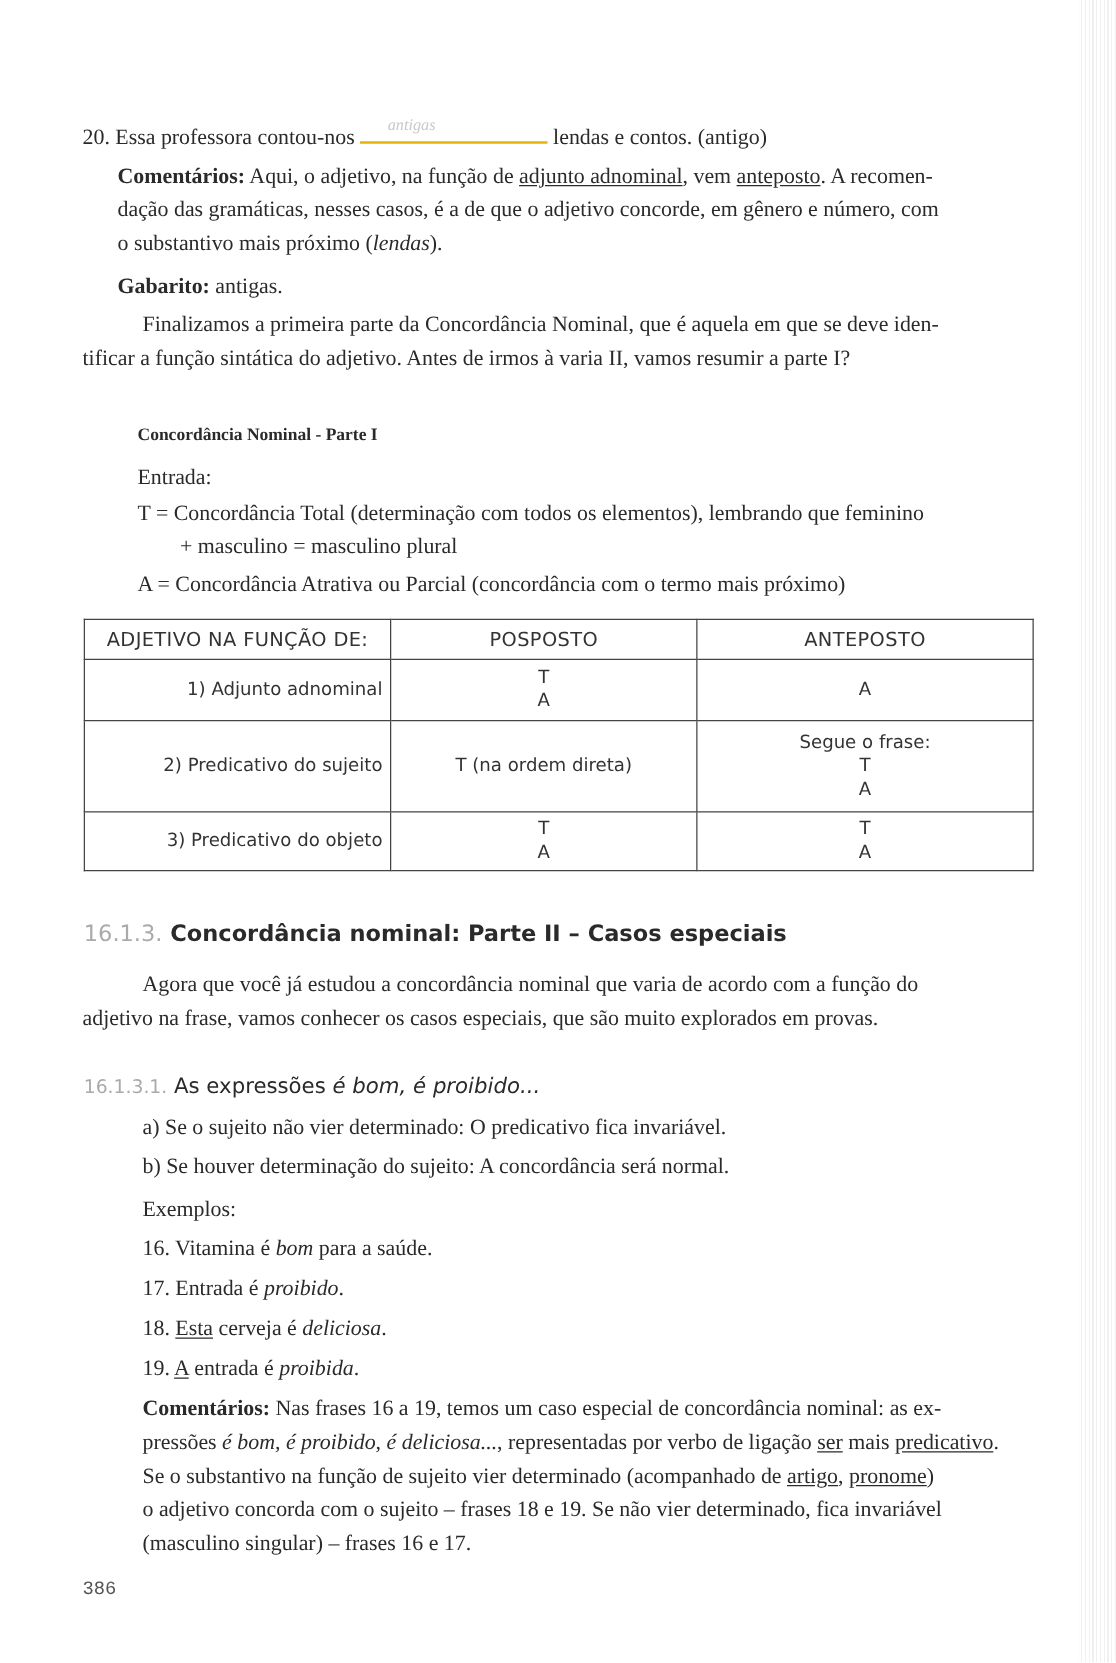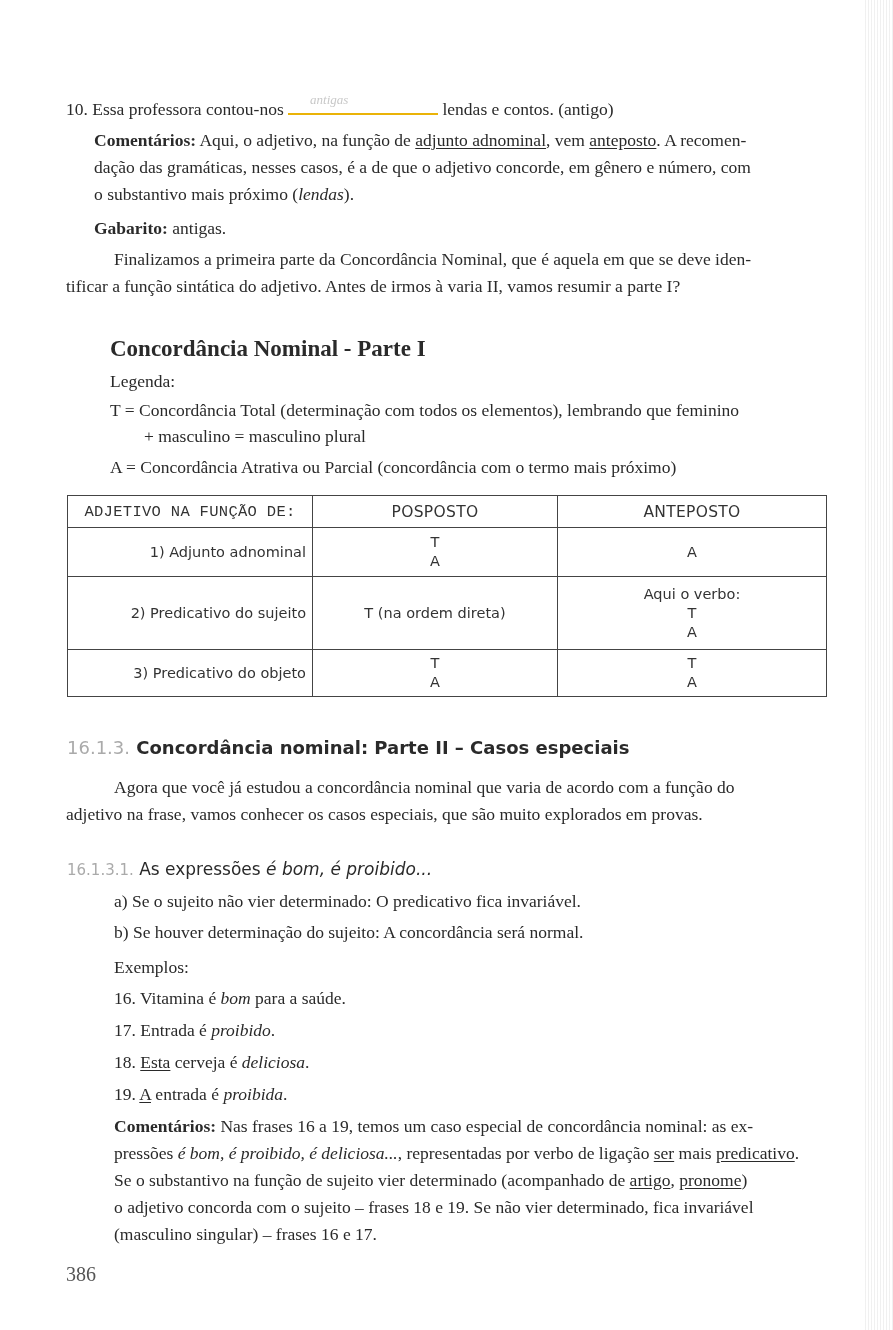--- a/index.html
+++ b/index.html
@@ -23,40 +23,40 @@
     position:absolute; left:22px; bottom:1px; font-size:13px; color:#c8c8c8; font-style:italic;
   }
   table.summary {
     position:absolute; left:67px; top:495px; width:760px; border-collapse:collapse;
     font-family:"DejaVu Sans","Liberation Sans",sans-serif; font-size:14.5px; color:#333;
   }
   table.summary td, table.summary th {
     border:1.5px solid #444; padding:0 6px;
   }
   table.summary th { font-weight:normal; height:31px; font-size:15.5px; letter-spacing:0.3px; }
-  table.summary th.c1 { width:232px;font-family:Liberation Mono, monospace; }
+  table.summary th.c1 { width:232px; }
   table.summary th.c2 { width:232px;margin-left:12px; }
   table.summary td.c1 { text-align:right; }
   table.summary td.c2, table.summary td.c3 { text-align:center; line-height:19px; }
   .row1 td { height:48px; }
   .row2 td { height:72px; }
   .row3 td { height:46px; }
   .sec-num { color:#aaa; font-weight:normal; }
   .h2 { position:absolute; left:67px; top:737px; font-size:18px; font-weight:bold; font-family:"DejaVu Sans","Liberation Sans",sans-serif; color:#2a2a2a; }
   .h3 { position:absolute; left:67px; top:859px; font-size:17px; font-family:"DejaVu Sans","Liberation Sans",sans-serif; color:#2a2a2a; }
   .h3 .sec-num { font-size:15px; }
-  .pagenum { position:absolute; left:66px; top:1263px; font-size:20px; font-family:Liberation Serif, serif; color:#555; }
+  .pagenum { position:absolute; left:66px; top:1263px; font-size:15px; font-family:Liberation Mono, monospace; color:#555; }
 </style>
 </head>
 <body>
 
 <div class="scan-edge"></div>
 
 <div class="line" style="left:66px;top:97px;">
-  <span>10.</span>
+  <span>20.</span>
   <span>Essa professora contou-nos</span>
   <span class="blank"><span>antigas</span></span>
   <span>lendas e contos. (antigo)</span>
 </div>
 
 <div class="line" style="left:94px;top:128px;">
   <b class="lbl">Comentários:</b>
   <span>Aqui, o adjetivo, na função de</span>
   <u>adjunto adnominal</u><span>, vem</span>
   <u>anteposto</u><span>. A recomen-</span>
@@ -67,22 +67,22 @@
 </div>
 
 <div class="line" style="left:94px;top:216px;">
   <b class="lbl">Gabarito:</b>
   <span>antigas.</span>
 </div>
 
 <div class="line" style="left:114px;top:247px;">Finalizamos a primeira parte da Concordância Nominal, que é aquela em que se deve iden-</div>
 <div class="line" style="left:66px;top:274px;">tificar a função sintática do adjetivo. Antes de irmos à varia II, vamos resumir a parte I?</div>
 
-<div class="line" style="left:110px;top:337px;font-weight:bold;font-size:23px;">Concordância Nominal - Parte I</div>
-<div class="line" style="left:110px;top:369px;">Legenda:</div>
+<div class="line" style="left:110px;top:337px;font-weight:bold;font-size:14px;">Concordância Nominal - Parte I</div>
+<div class="line" style="left:110px;top:369px;">Entrada:</div>
 <div class="line" style="left:110px;top:398px;">T = Concordância Total (determinação com todos os elementos), lembrando que feminino</div>
 <div class="line" style="left:144px;top:424px;">+ masculino = masculino plural</div>
 <div class="line" style="left:110px;top:455px;">A = Concordância Atrativa ou Parcial (concordância com o termo mais próximo)</div>
 
 <table class="summary">
   <tbody>
       <tr>
     <th class="c1">ADJETIVO NA FUNÇÃO DE:</th>
     <th class="c2">POSPOSTO</th>
     <th class="c3">ANTEPOSTO</th>
@@ -96,21 +96,21 @@
     <td class="c3">
       <div>A</div>
     </td>
   </tr>
   <tr class="row2">
     <td class="c1">2) Predicativo do sujeito</td>
     <td class="c2">
       <div>T (na ordem direta)</div>
     </td>
     <td class="c3">
-      <div>Aqui o verbo:</div>
+      <div>Segue o frase:</div>
       <div>T</div>
       <div>A</div>
     </td>
   </tr>
   <tr class="row3">
     <td class="c1">3) Predicativo do objeto</td>
     <td class="c2">
       <div>T</div>
       <div>A</div>
     </td>

